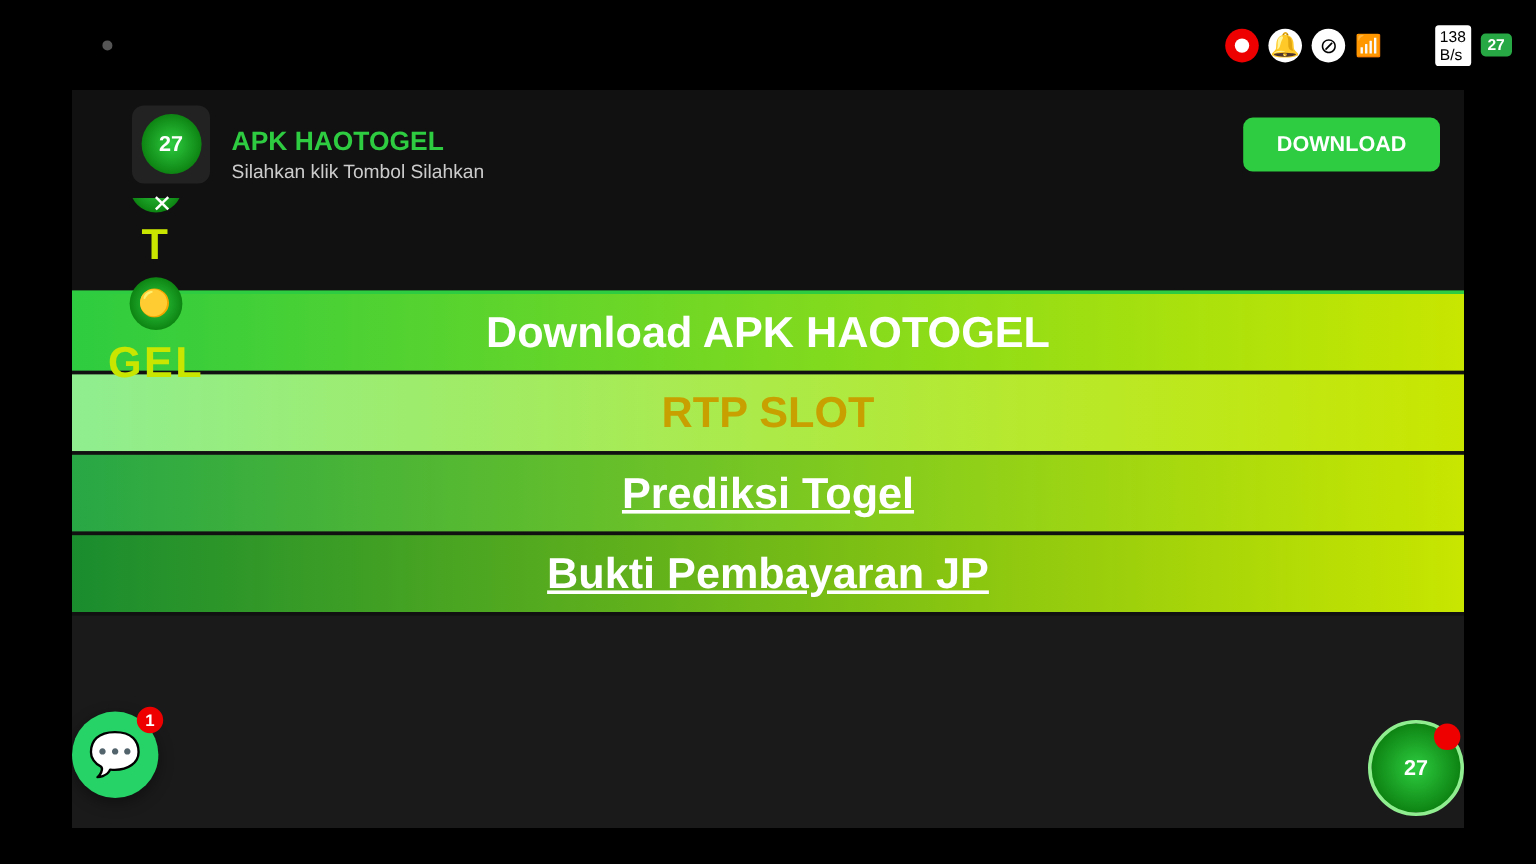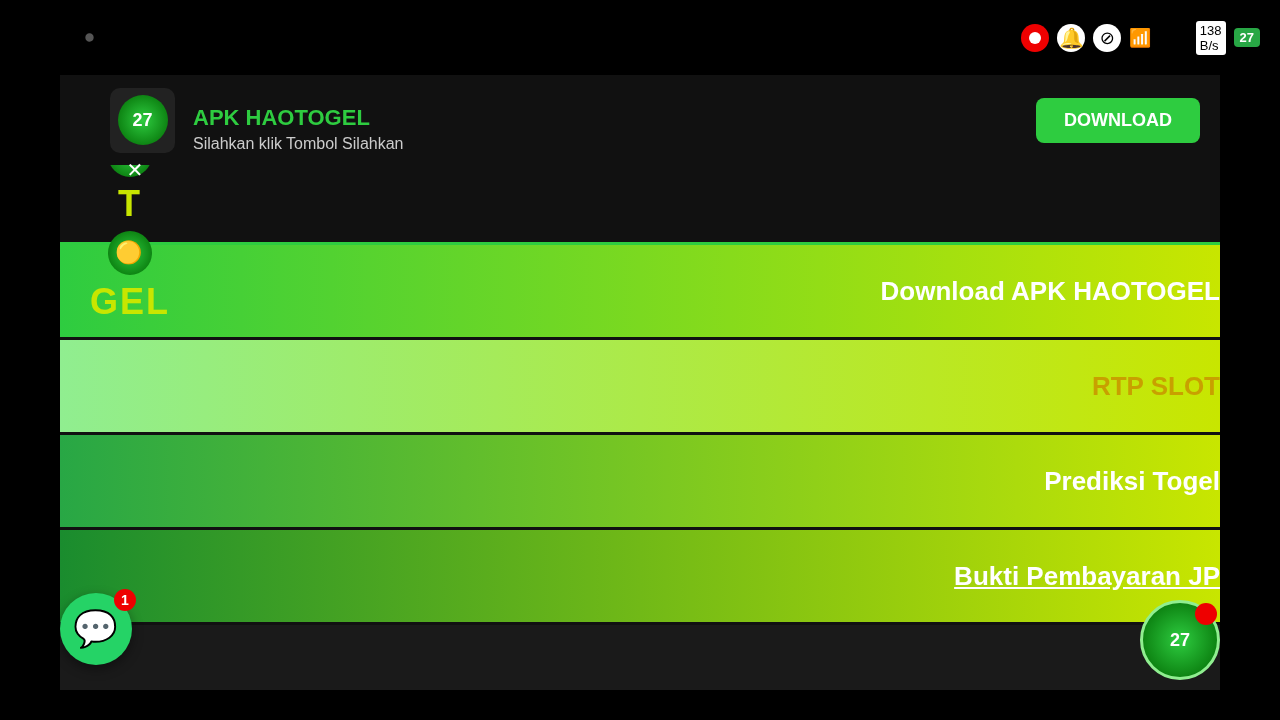--- a/index.html
+++ b/index.html
@@ -193,40 +193,41 @@
       cursor: pointer;
     }
 
     
     .menu-list {
       padding: 0;
     }
     .menu-btn {
       display: flex;
       align-items: center;
-      justify-content: flex-end;
+      justify-content: center;
       width: 100%;
-      height: 95px;
-      font-size: 26px;
+      height: 67px;
+      font-size: 36px;
       font-weight: bold;
       color: #fff;
       cursor: pointer;
       border: none;
       border-bottom: 3px solid #111;
       text-align: center;
     }
     .menu-btn-green {
       background: linear-gradient(to right, #2ecc40, #c8e600);
     }
     .menu-btn-light {
       background: linear-gradient(to right, #90ee90, #c8e600);
       color: #c8a000;
     }
     .menu-btn-green2 {
       background: linear-gradient(to right, #28a745, #c8e600);
+      text-decoration: underline;
     }
     .menu-btn-green3 {
       background: linear-gradient(to right, #1a8c2e, #c8e600);
       text-decoration: underline;
     }
 
     
     .whatsapp-float {
       position: absolute;
       bottom: 55px;

